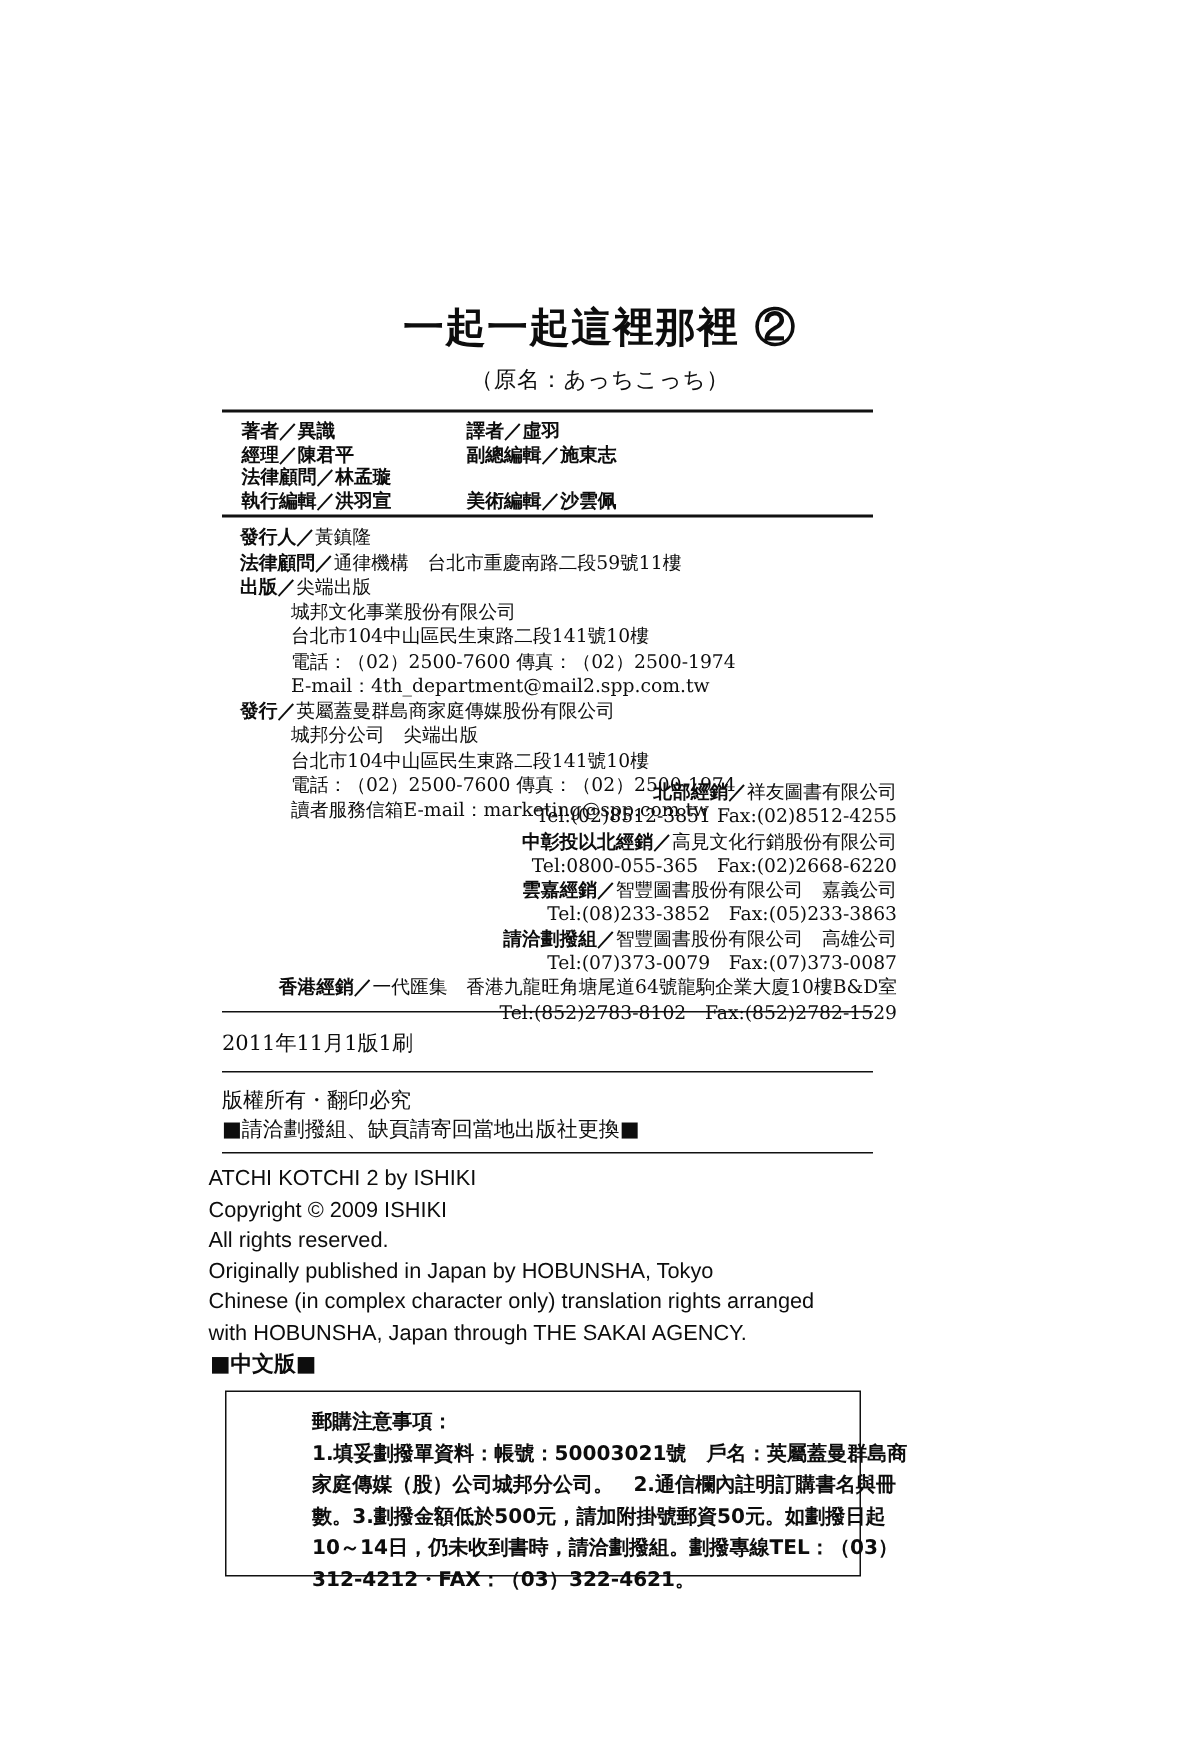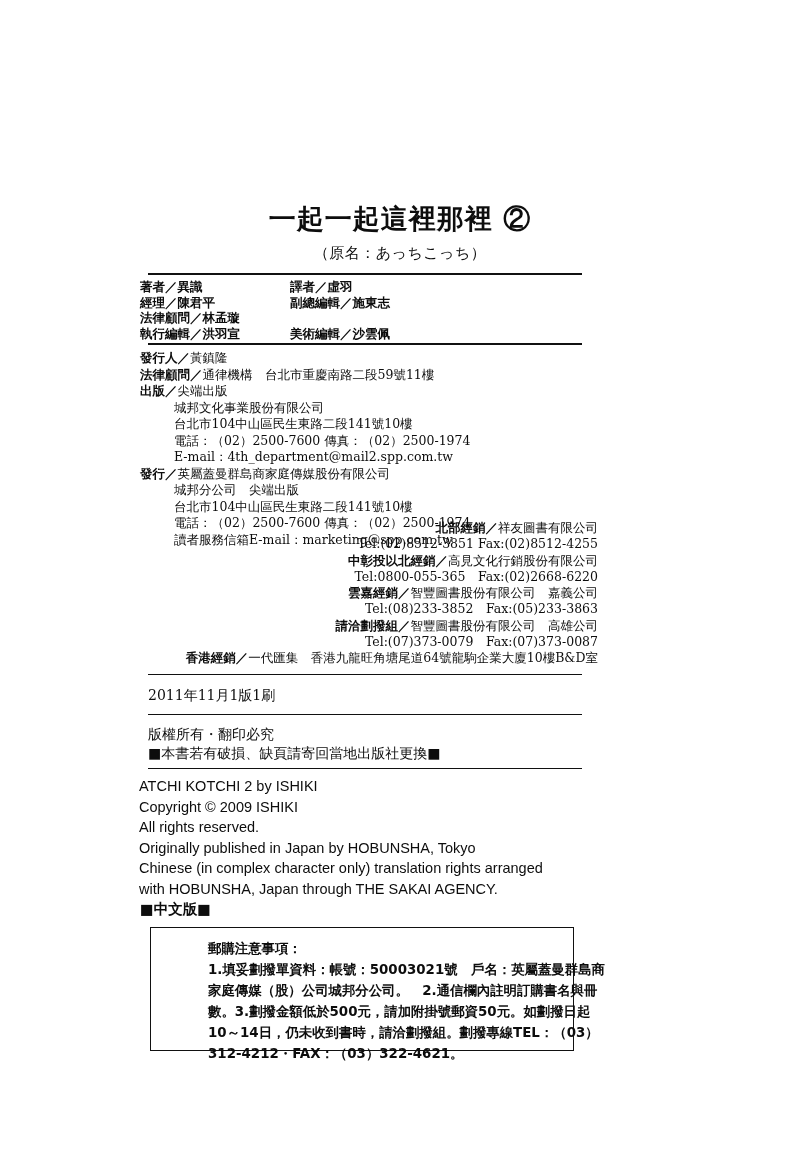--- a/index.html
+++ b/index.html
@@ -59,38 +59,38 @@
   .rule.thick { height: 2px; }
   .rule.r1 { top: 230px; }
   .rule.r2 { top: 300px; }
   .rule.r3 { top: 631px; }
   .rule.r4 { top: 671px; }
   .rule.r5 { top: 725px; }
 
   
   .credits {
     position: absolute;
-    left: 140px;
+    left: 161px;
     top: 236px;
     width: 440px;
     font-family: "DejaVu Serif", "Liberation Serif", serif;
     font-size: 12.5px;
     line-height: 15.6px;
   }
   .credits .row {
     display: flex;
     height: 15.6px;
   }
   .credits .col-l { width: 150px; font-weight: bold; white-space: nowrap; }
   .credits .col-r { width: 280px; font-weight: bold; white-space: nowrap; }
 
   
   .pub-block {
     position: absolute;
-    left: 140px;
+    left: 160px;
     top: 307px;
     width: 450px;
     font-family: "DejaVu Serif", "Liberation Serif", serif;
     font-size: 12.5px;
     line-height: 16.5px;
   }
   .pub-block .line { white-space: nowrap; }
   .pub-block .lbl { font-weight: bold; }
   .pub-block .indent { padding-left: 34px; }
 
@@ -227,27 +227,28 @@
   <div class="dist-block">
     <div class="name"><span class="lbl">北部經銷／</span><span>祥友圖書有限公司</span></div>
     <div class="tel">Tel:(02)8512-3851 Fax:(02)8512-4255</div>
     <div class="name"><span class="lbl">中彰投以北經銷／</span><span>高見文化行銷股份有限公司</span></div>
     <div class="tel">Tel:0800-055-365　Fax:(02)2668-6220</div>
     <div class="name"><span class="lbl">雲嘉經銷／</span><span>智豐圖書股份有限公司　嘉義公司</span></div>
     <div class="tel">Tel:(08)233-3852　Fax:(05)233-3863</div>
     <div class="name"><span class="lbl">請洽劃撥組／</span><span>智豐圖書股份有限公司　高雄公司</span></div>
     <div class="tel">Tel:(07)373-0079　Fax:(07)373-0087</div>
     <div class="name"><span class="lbl">香港經銷／</span><span>一代匯集　香港九龍旺角塘尾道64號龍駒企業大廈10樓B&amp;D室</span></div>
+    <div class="tel">Tel:(852)2783-8102　Fax:(852)2782-1529</div>
   </div>
 
   <div class="date-line">2011年11月1版1刷</div>
 
   <div class="notice-block">
     <div>版權所有・翻印必究</div>
-    <div>■本書若有破損、缺頁請寄回當地出版社更換■</div>
+    <div>■請洽劃撥組、缺頁請寄回當地出版社更換■</div>
   </div>
 
   <div class="eng-block">
     <div>ATCHI KOTCHI 2 by ISHIKI</div>
     <div>Copyright © 2009 ISHIKI</div>
     <div>All rights reserved.</div>
     <div>Originally published in Japan by HOBUNSHA, Tokyo</div>
     <div>Chinese (in complex character only) translation rights arranged</div>
     <div>with HOBUNSHA, Japan through THE SAKAI AGENCY.</div>
   </div>

